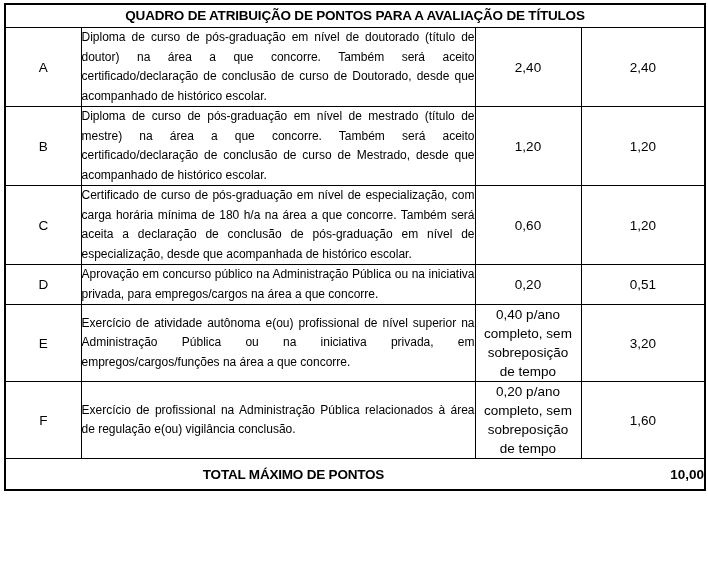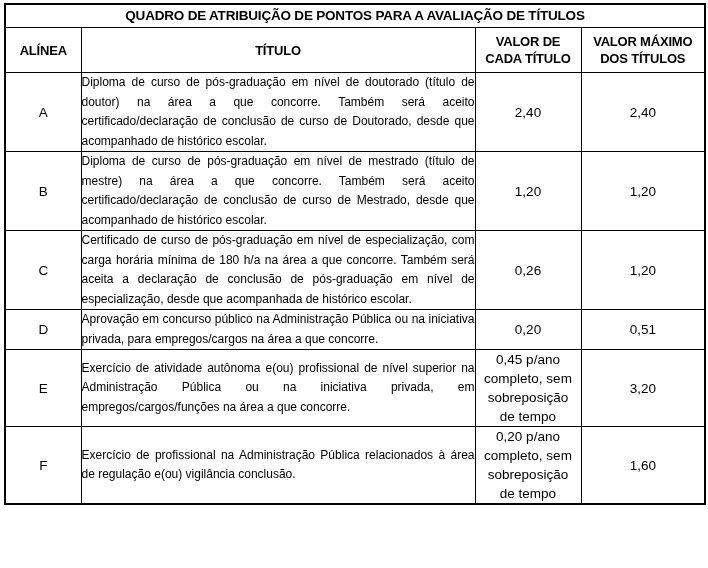--- a/index.html
+++ b/index.html
@@ -128,84 +128,72 @@
       <col class="col-titulo">
       <col class="col-valor">
       <col class="col-maximo">
     </colgroup>
     <tbody>
 
       <tr>
         <td class="table-title" colspan="4">QUADRO DE ATRIBUIÇÃO DE PONTOS PARA A AVALIAÇÃO DE TÍTULOS</td>
       </tr>
 
-      <tr>
-        <td class="col-head">ALÍNEA</td>
-        <td class="col-head">TÍTULO</td>
-        <td class="col-head">
-          <span class="two-line">
-            <span>VALOR DE</span>
-            <span>CADA TÍTULO</span>
-          </span>
-        </td>
-        <td class="col-head">
-          <span class="two-line">
-            <span>VALOR MÁXIMO</span>
-            <span>DOS TÍTULOS</span>
-          </span>
-        </td>
-      </tr>
 
       <tr>
         <td class="cell-alinea">A</td>
         <td class="cell-desc">Diploma de curso de pós-graduação em nível de doutorado (título de doutor) na área a que concorre. Também será aceito certificado/declaração de conclusão de curso de Doutorado, desde que acompanhado de histórico escolar.</td>
         <td class="cell-value">2,40</td>
         <td class="cell-max">2,40</td>
       </tr>
 
       <tr>
         <td class="cell-alinea">B</td>
         <td class="cell-desc">Diploma de curso de pós-graduação em nível de mestrado (título de mestre) na área a que concorre. Também será aceito certificado/declaração de conclusão de curso de Mestrado, desde que acompanhado de histórico escolar.</td>
         <td class="cell-value">1,20</td>
         <td class="cell-max">1,20</td>
       </tr>
 
       <tr>
         <td class="cell-alinea">C</td>
         <td class="cell-desc">Certificado de curso de pós-graduação em nível de especialização, com carga horária mínima de 180 h/a na área a que concorre. Também será aceita a declaração de conclusão de pós-graduação em nível de especialização, desde que acompanhada de histórico escolar.</td>
-        <td class="cell-value">0,26</td>
+        <td class="cell-value">0,60</td>
         <td class="cell-max">1,20</td>
       </tr>
 
       <tr>
         <td class="cell-alinea">D</td>
         <td class="cell-desc">Aprovação em concurso público na Administração Pública ou na iniciativa privada, para empregos/cargos na área a que concorre.</td>
         <td class="cell-value">0,20</td>
         <td class="cell-max">0,51</td>
       </tr>
 
       <tr>
         <td class="cell-alinea">E</td>
         <td class="cell-desc">Exercício de atividade autônoma e(ou) profissional de nível superior na Administração Pública ou na iniciativa privada, em empregos/cargos/funções na área a que concorre.</td>
         <td class="cell-value multiline">
-          <span class="vline">0,45 p/ano</span>
+          <span class="vline">0,40 p/ano</span>
           <span class="vline">completo, sem</span>
           <span class="vline">sobreposição</span>
           <span class="vline">de tempo</span>
         </td>
         <td class="cell-max">3,20</td>
       </tr>
 
       <tr>
         <td class="cell-alinea">F</td>
         <td class="cell-desc">Exercício de profissional na Administração Pública relacionados à área de regulação e(ou) vigilância conclusão.</td>
         <td class="cell-value multiline">
           <span class="vline">0,20 p/ano</span>
           <span class="vline">completo, sem</span>
           <span class="vline">sobreposição</span>
           <span class="vline">de tempo</span>
         </td>
         <td class="cell-max">1,60</td>
       </tr>
 
+      <tr class="total-row">
+        <td class="total-label" colspan="3">TOTAL MÁXIMO DE PONTOS</td>
+        <td class="total-value">10,00</td>
+      </tr>
     </tbody>
   </table>
 </div>
 
 </body></html>

